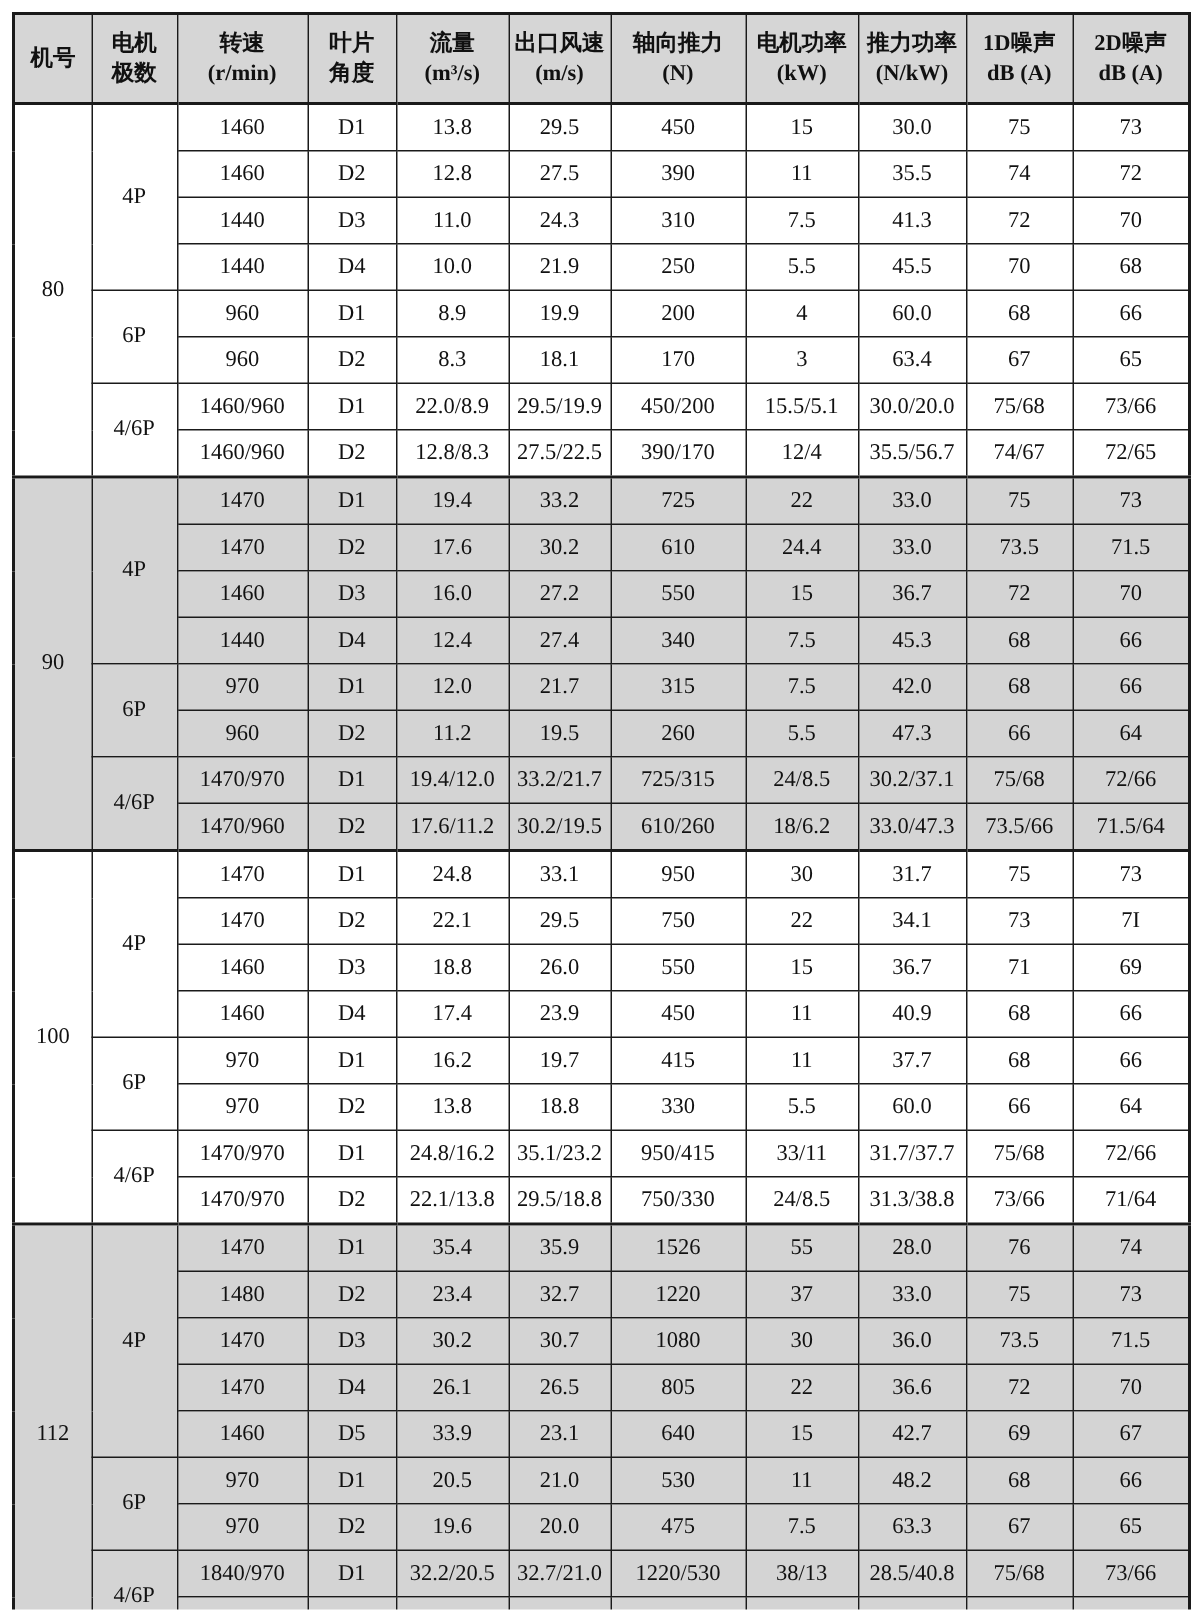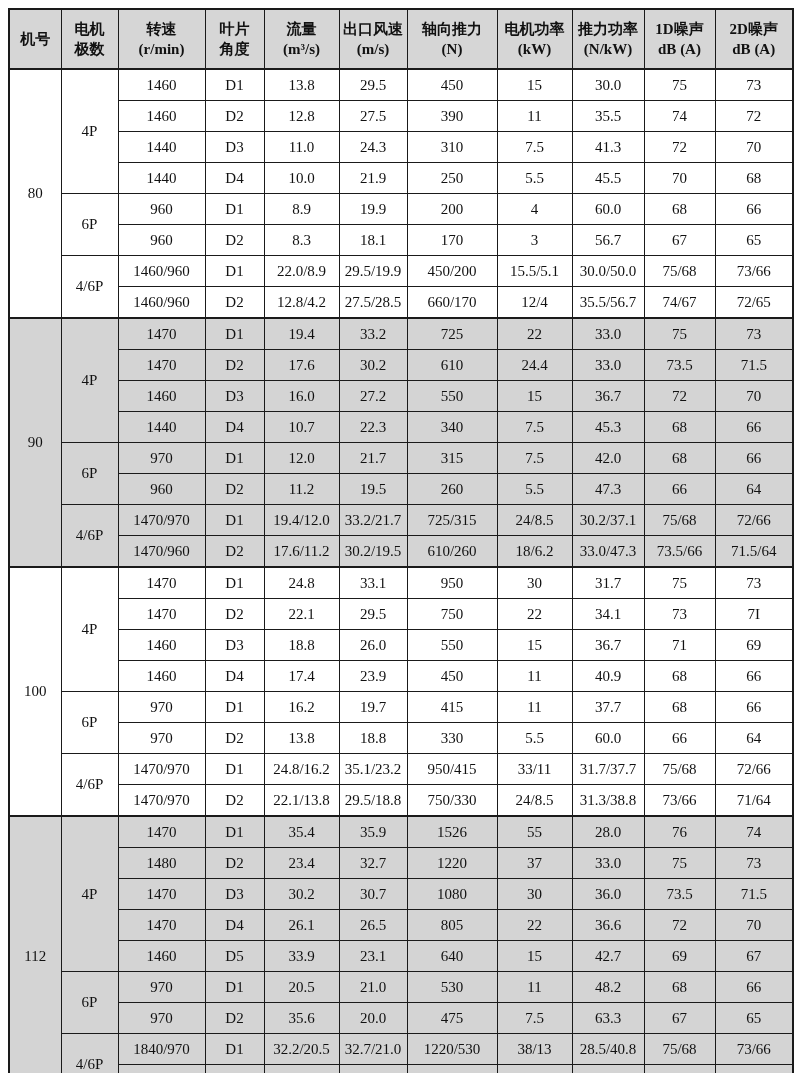--- a/index.html
+++ b/index.html
@@ -138,42 +138,42 @@
         <td>68</td>
         <td>66</td>
       </tr>
       <tr>
         <td>960</td>
         <td>D2</td>
         <td>8.3</td>
         <td>18.1</td>
         <td>170</td>
         <td>3</td>
-        <td>56.7</td>
+        <td>63.4</td>
         <td>67</td>
         <td>65</td>
       </tr>
       <tr>
         <td rowspan="2">4/6P</td>
         <td>1460/960</td>
         <td>D1</td>
         <td>22.0/8.9</td>
         <td>29.5/19.9</td>
         <td>450/200</td>
         <td>15.5/5.1</td>
-        <td>30.0/50.0</td>
+        <td>30.0/20.0</td>
         <td>75/68</td>
         <td>73/66</td>
       </tr>
       <tr>
         <td>1460/960</td>
         <td>D2</td>
-        <td>12.8/4.2</td>
-        <td>27.5/28.5</td>
-        <td>660/170</td>
+        <td>12.8/8.3</td>
+        <td>27.5/22.5</td>
+        <td>390/170</td>
         <td>12/4</td>
         <td>35.5/56.7</td>
         <td>74/67</td>
         <td>72/65</td>
       </tr>
       <tr class="shaded section-start">
         <td rowspan="8">90</td>
         <td rowspan="4">4P</td>
         <td>1470</td>
         <td>D1</td>
@@ -203,22 +203,22 @@
         <td>27.2</td>
         <td>550</td>
         <td>15</td>
         <td>36.7</td>
         <td>72</td>
         <td>70</td>
       </tr>
       <tr class="shaded">
         <td>1440</td>
         <td>D4</td>
-        <td>10.7</td>
-        <td>22.3</td>
+        <td>12.4</td>
+        <td>27.4</td>
         <td>340</td>
         <td>7.5</td>
         <td>45.3</td>
         <td>68</td>
         <td>66</td>
       </tr>
       <tr class="shaded">
         <td rowspan="2">6P</td>
         <td>970</td>
         <td>D1</td>
@@ -421,21 +421,21 @@
         <td>21.0</td>
         <td>530</td>
         <td>11</td>
         <td>48.2</td>
         <td>68</td>
         <td>66</td>
       </tr>
       <tr class="shaded">
         <td>970</td>
         <td>D2</td>
-        <td>35.6</td>
+        <td>19.6</td>
         <td>20.0</td>
         <td>475</td>
         <td>7.5</td>
         <td>63.3</td>
         <td>67</td>
         <td>65</td>
       </tr>
       <tr class="shaded">
         <td rowspan="2">4/6P</td>
         <td>1840/970</td>

